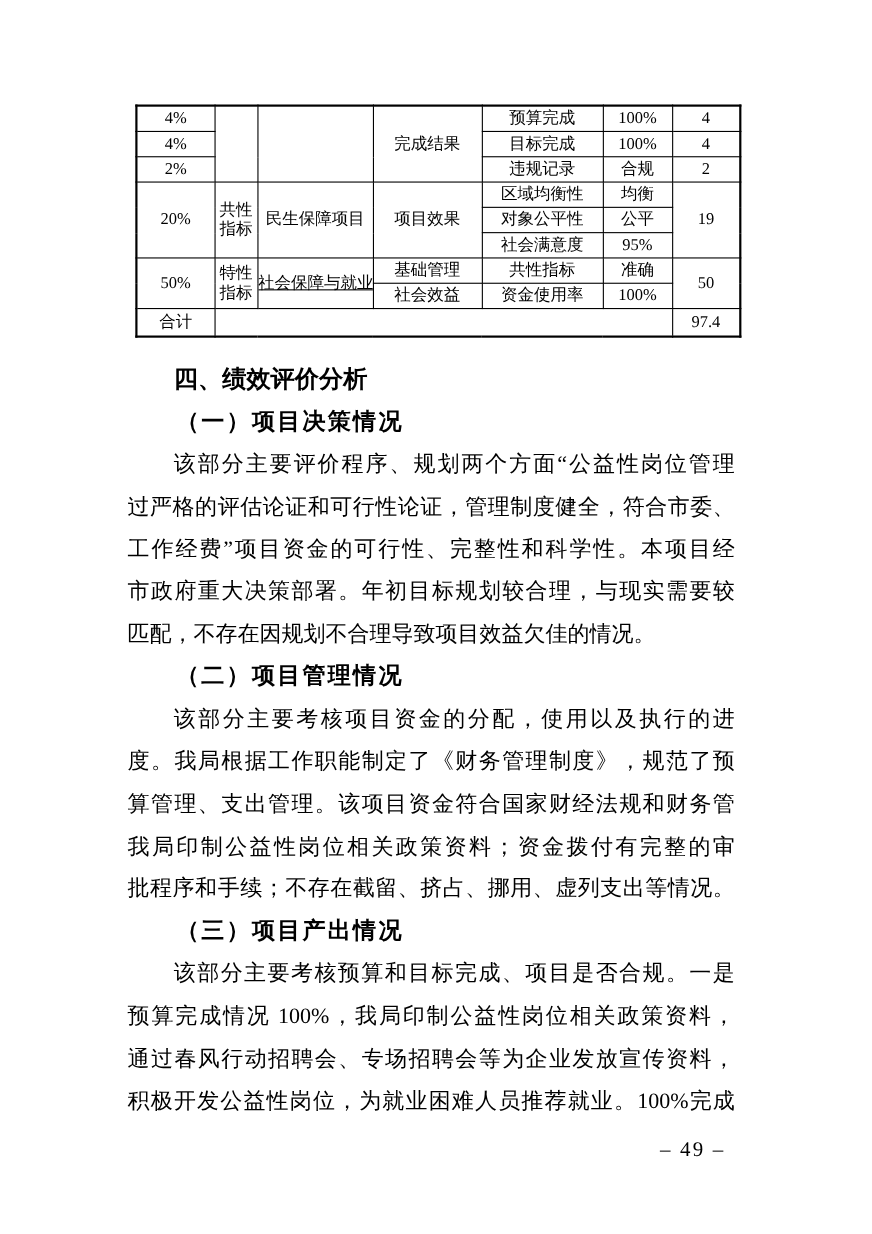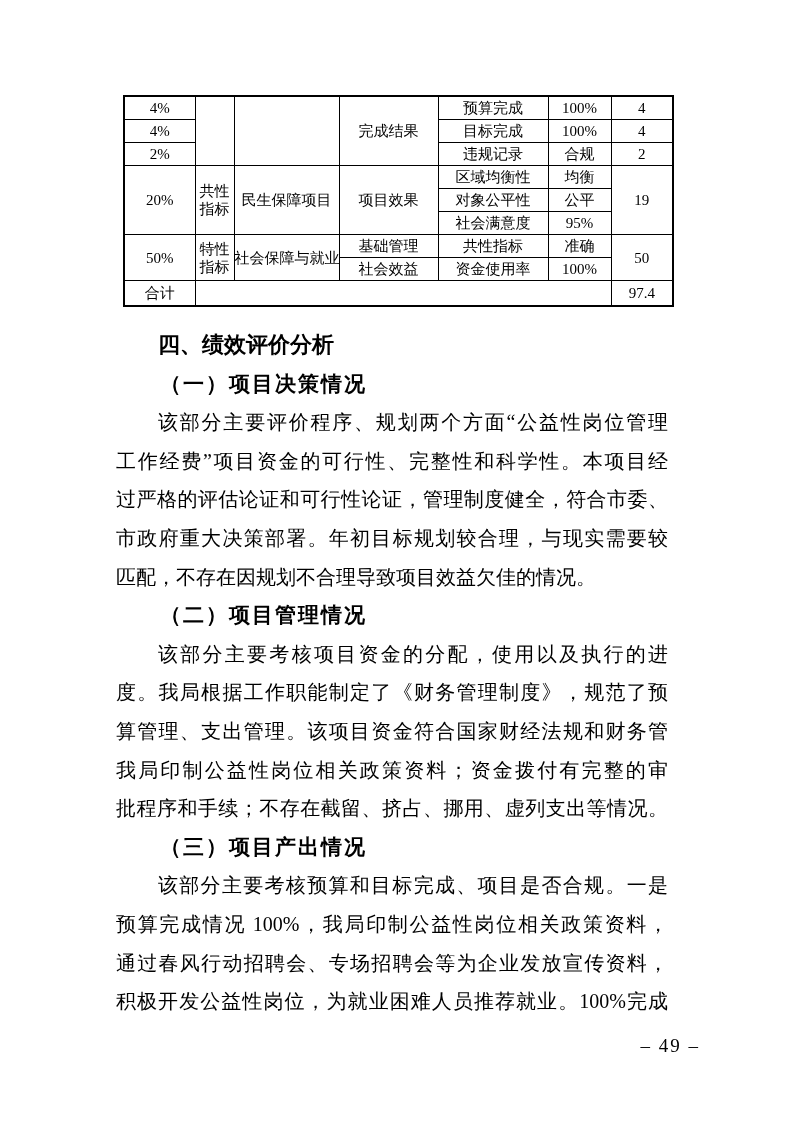--- a/index.html
+++ b/index.html
@@ -7,34 +7,34 @@
         font-family:"Liberation Serif",serif;overflow:hidden;}
 
   
   table.score{position:absolute;left:123px;top:95px;width:549px;
               border-collapse:collapse;table-layout:fixed;
               border:2px solid #000;}
   table.score td{border:1px solid #000;text-align:center;vertical-align:middle;
                  font-size:15px;line-height:1.2;padding:0;height:22px;
                  font-family:"Liberation Serif",serif;overflow:hidden;}
   table.score td.total-row{height:24px;}
-  table.score td.nowrap{white-space:nowrap;}
+  table.score td.nowrap{white-space:nowrap;text-decoration:underline;}
 
   
   .content{position:absolute;left:116px;top:302px;width:552px;margin-top:24px;}
   .line{font-size:20px;line-height:38.6px;height:38.6px;white-space:nowrap;}
   .line.j{white-space:normal;text-align:justify;text-align-last:justify;}
   .line.ind{padding-left:42px;}
   .h1{font-size:22px;line-height:38.6px;height:38.6px;font-weight:bold;
       padding-left:42px;font-family:"Liberation Sans",sans-serif;}
   .h2{font-size:21px;line-height:38.6px;height:38.6px;font-weight:bold;
       padding-left:44px;letter-spacing:2px;font-family:Liberation Sans, sans-serif;}
 
   
-  .pagenum{position:absolute;left:600px;top:1034px;width:100px;text-align:right;
+  .pagenum{position:absolute;left:600px;top:1034px;width:100px;text-align:left;
            font-size:19px;line-height:24px;letter-spacing:2px;}
 </style>
 </head>
 <body>
 
 <div class="page">
 
   <table class="score">
     <colgroup>
       <col style="width:71px">
@@ -104,22 +104,22 @@
         <td class="total-row">97.4</td>
       </tr>
     </tbody>
   </table>
 
   <div class="content">
     <div class="h1">四、绩效评价分析</div>
 
     <div class="h2">（一）项目决策情况</div>
     <div class="line j ind">该部分主要评价程序、规划两个方面“公益性岗位管理</div>
+    <div class="line j">过严格的评估论证和可行性论证，管理制度健全，符合市委、</div>
     <div class="line j">工作经费”项目资金的可行性、完整性和科学性。本项目经</div>
-    <div class="line j">过严格的评估论证和可行性论证，管理制度健全，符合市委、</div>
     <div class="line j">市政府重大决策部署。年初目标规划较合理，与现实需要较</div>
     <div class="line">匹配，不存在因规划不合理导致项目效益欠佳的情况。</div>
 
     <div class="h2">（二）项目管理情况</div>
     <div class="line j ind">该部分主要考核项目资金的分配，使用以及执行的进</div>
     <div class="line j">度。我局根据工作职能制定了《财务管理制度》，规范了预</div>
     <div class="line j">算管理、支出管理。该项目资金符合国家财经法规和财务管</div>
     <div class="line j">我局印制公益性岗位相关政策资料；资金拨付有完整的审</div>
     <div class="line j">批程序和手续；不存在截留、挤占、挪用、虚列支出等情况。</div>
 

